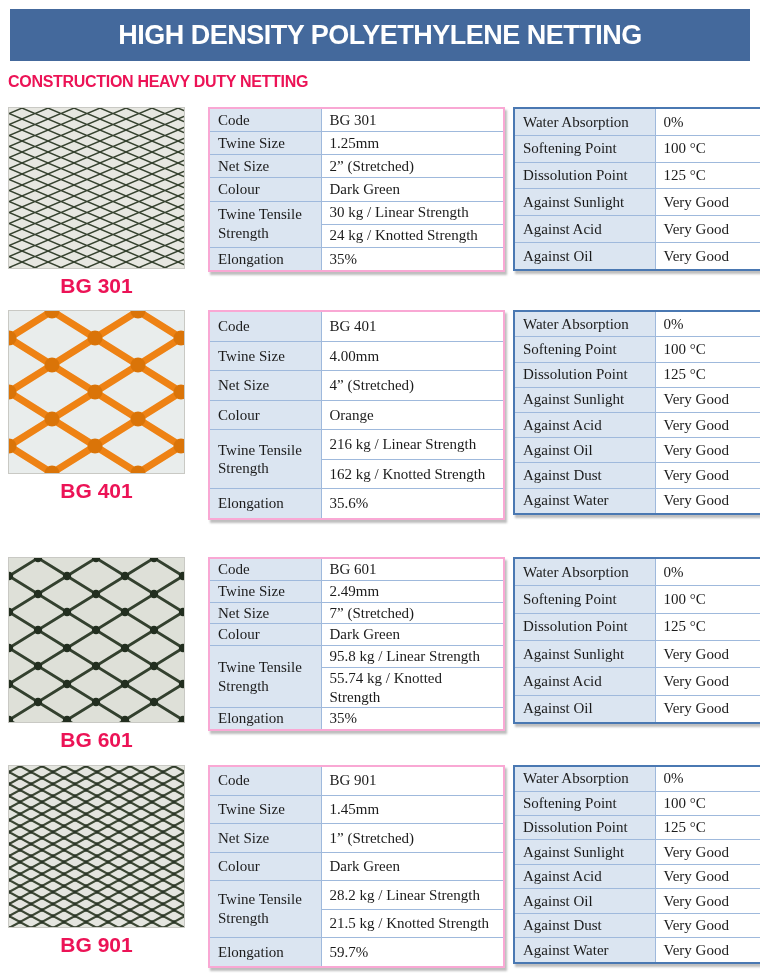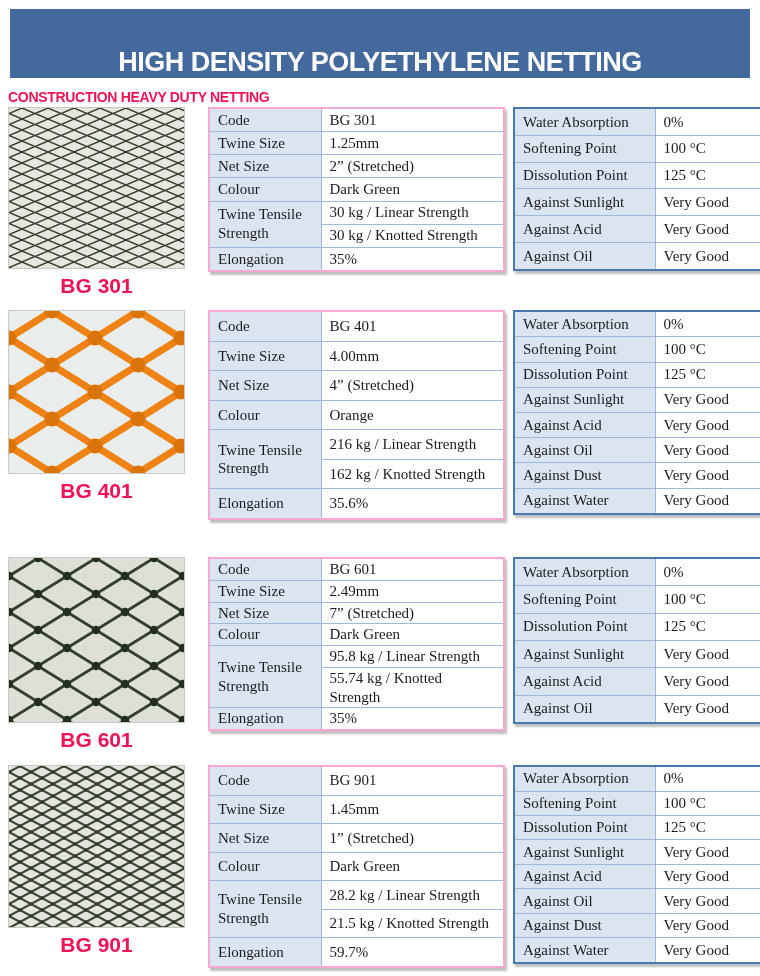--- a/index.html
+++ b/index.html
@@ -1,21 +1,21 @@
 <!DOCTYPE html>
 <html><head>
 <meta charset="utf-8">
 <style>
   html,body{margin:0;padding:0;background:#ffffff;}
   body{width:760px;height:976px;position:relative;font-family:"Liberation Serif",serif;color:#1b1b1b;overflow:hidden;}
 
-  .header{position:absolute;left:10px;top:9px;width:740px;height:69px;background:#44699c;display:flex;align-items:flex-end;justify-content:center;}
+  .header{position:absolute;left:10px;top:9px;width:740px;height:52px;background:#44699c;display:flex;align-items:center;justify-content:center;}
   .header-title{color:#ffffff;font-family:"Liberation Sans",sans-serif;font-weight:bold;font-size:27px;letter-spacing:-0.5px;white-space:nowrap;}
 
-  .subtitle{position:absolute;left:8px;top:73px;color:#ec1356;font-family:"Liberation Sans",sans-serif;font-weight:bold;font-size:14px;letter-spacing:-0.3px;margin-top:16px;}
+  .subtitle{position:absolute;left:8px;top:73px;color:#ec1356;font-family:"Liberation Sans",sans-serif;font-weight:bold;font-size:16px;letter-spacing:-0.3px;}
 
   .section{position:absolute;left:8px;display:flex;align-items:flex-start;}
   .img-col{width:200px;flex:0 0 200px;}
   .net-img{width:177px;height:162px;border:1px solid #c9c9c4;box-sizing:border-box;overflow:hidden;}
   .s2 .net-img{height:164px}
   .s3 .net-img{height:166px}
   .s4 .net-img{height:163px}
   .net-img svg{display:block}
   .img-label{width:177px;text-align:center;margin-top:5px;color:#ec1356;font-family:"Liberation Sans",sans-serif;font-weight:bold;font-size:21px;}
 
@@ -75,21 +75,21 @@
         </tr>
       <tr>
           <td class="lbl">Colour</td>
           <td class="val">Dark Green</td>
         </tr>
       <tr>
           <td class="lbl" rowspan="2">Twine Tensile Strength</td>
           <td class="val">30 kg / Linear Strength</td>
         </tr>
       <tr>
-          <td class="val">30 kg / Knotted Strength</td>
+          <td class="val">24 kg / Knotted Strength</td>
         </tr>
       <tr>
           <td class="lbl">Elongation</td>
           <td class="val">35%</td>
         </tr>
     </tbody>
   </table>
 
   <table class="prop-table">
     <colgroup>

